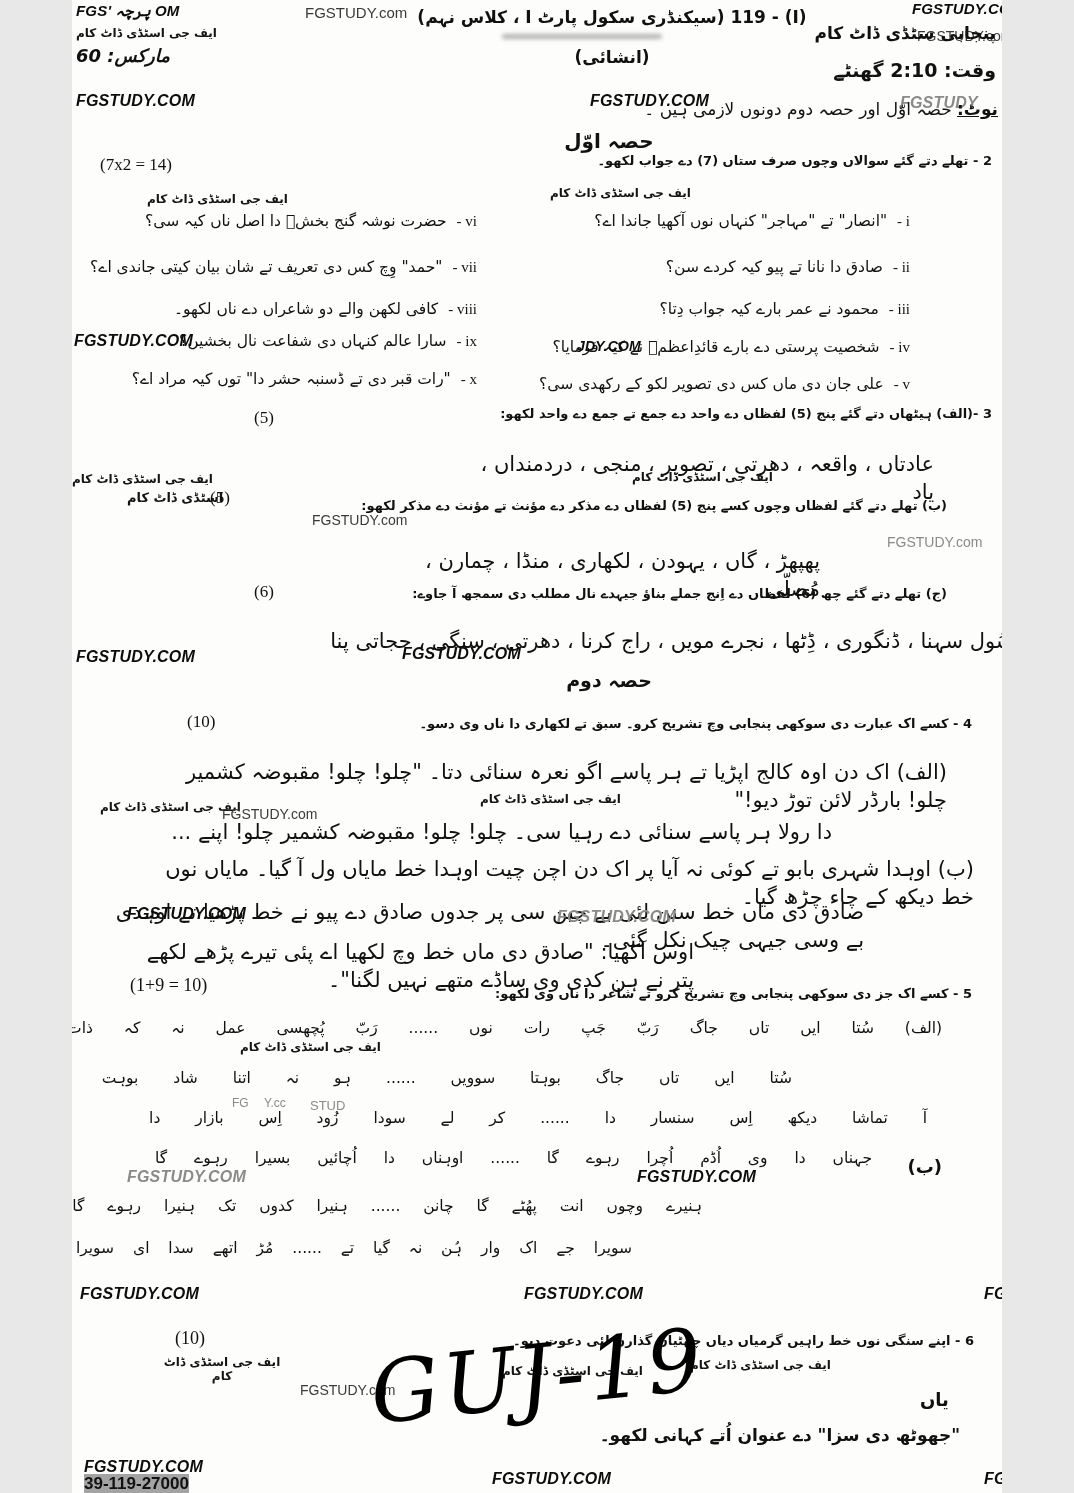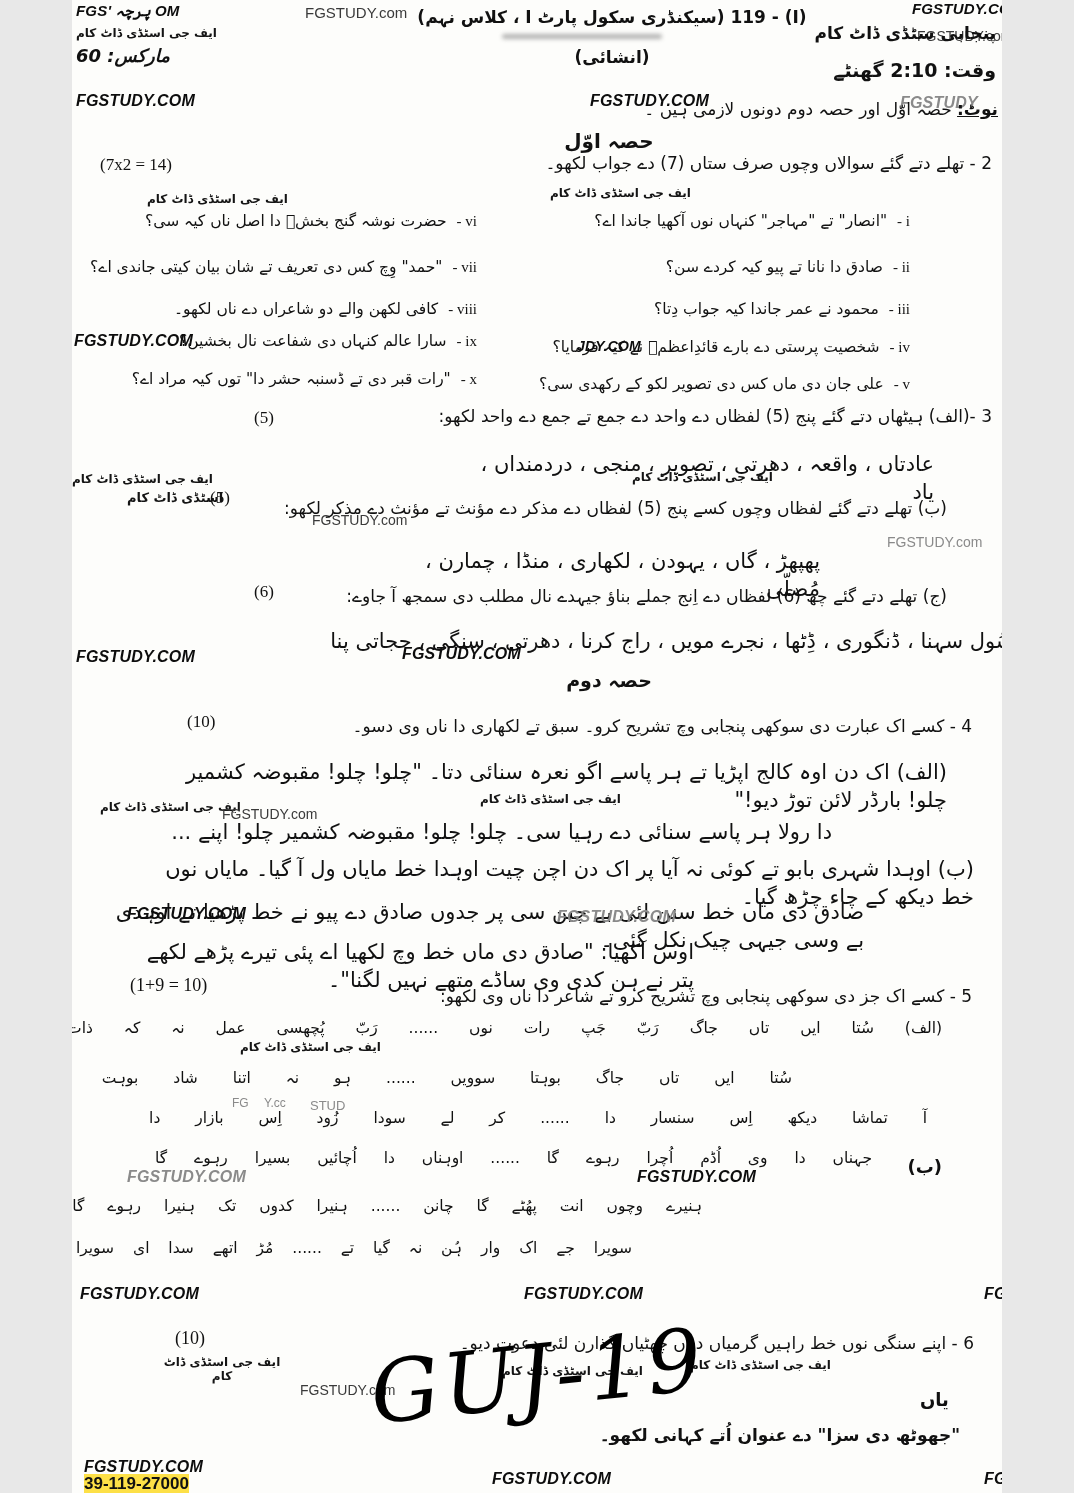--- a/index.html
+++ b/index.html
@@ -13,21 +13,21 @@
   .b{font-weight:700;}
   .rt{}
   .ctr{text-align:center;}
   .wm{font-family:"Liberation Sans",sans-serif;font-weight:700;font-style:italic;font-size:16px;letter-spacing:.2px;color:#0d0d0d;white-space:nowrap;}
   .wml{font-family:"Liberation Sans",sans-serif;font-weight:400;font-size:14px;color:#3a3a3a;white-space:nowrap;}
   .wmf{color:#8a8a8a;}
   .wmu{direction:rtl;font-family:"DejaVu Sans",sans-serif;font-weight:700;font-size:12px;color:#141414;white-space:nowrap;}
   .marks{font-family:"Liberation Serif",serif;font-size:17px;direction:ltr;white-space:nowrap;}
   .qn{font-family:"Liberation Serif",serif;font-size:15px;direction:ltr;unicode-bidi:isolate;display:inline-block;margin-left:10px;}
   .qitem{direction:rtl;font-size:15.5px;white-space:nowrap;}
-  .head{font-size:17px;font-weight:400;}
+  .head{font-size:13px;font-weight:700;}
   .body16{font-size:21px;}
   .scatter{white-space:nowrap;font-size:15.5px;}
   .note u{text-decoration:underline;}
   .guj{
     font-family:"DejaVu Serif",serif;font-style:italic;font-size:86px;
     transform:rotate(-6deg);letter-spacing:4px;color:#000;font-weight:400;
   }
   .smudge{height:5px;background:#777;filter:blur(2px);opacity:.55;border-radius:3px;}
 </style>
 </head>
@@ -66,21 +66,21 @@
   <div class="abs u b ctr" style="left:0;top:128px;width:1074px;font-size:20px;">حصہ اوّل</div>
 
   <div class="abs marks" style="left:28px;top:155px;">(7x2 = 14)</div>
   <div class="abs u b rt head" style="right:10px;top:152px;">2 - تھلے دتے گئے سوالاں وچوں صرف ستاں (7) دے جواب لکھو۔</div>
 
   <div class="abs wmu" style="left:75px;top:192px;">ایف جی اسٹڈی ڈاٹ کام</div>
   <div class="abs wmu" style="left:478px;top:186px;">ایف جی اسٹڈی ڈاٹ کام</div>
 
   <div class="abs qitem" style="right:92px;top:212px;"><span class="qn">- i</span><span>"انصار" تے "مہاجر" کنہاں نوں آکھیا جاندا اے؟</span></div>
   <div class="abs qitem" style="right:92px;top:258px;"><span class="qn">- ii</span><span>صادق دا نانا تے پیو کیہ کردے سن؟</span></div>
-  <div class="abs qitem" style="right:92px;top:300px;"><span class="qn">- iii</span><span>محمود نے عمر جاندا کیہ جواب دِتا؟</span></div>
+  <div class="abs qitem" style="right:92px;top:300px;"><span class="qn">- iii</span><span>محمود نے عمر بارے کیہ جواب دِتا؟</span></div>
   <div class="abs qitem" style="right:92px;top:338px;"><span class="qn">- iv</span><span>شخصیت پرستی دے بارے قائدِاعظمؒ نے کیہ فرمایا؟</span></div>
   <div class="abs qitem" style="right:92px;top:375px;"><span class="qn">- v</span><span>علی جان دی ماں کس دی تصویر لکو کے رکھدی سی؟</span></div>
 
   <div class="abs qitem" style="right:525px;top:212px;"><span class="qn">- vi</span><span>حضرت نوشہ گنج بخشؒ دا اصل ناں کیہ سی؟</span></div>
   <div class="abs qitem" style="right:525px;top:258px;"><span class="qn">- vii</span><span>"حمد" وِچ کس دی تعریف تے شان بیان کیتی جاندی اے؟</span></div>
   <div class="abs qitem" style="right:525px;top:300px;"><span class="qn">- viii</span><span>کافی لکھن والے دو شاعراں دے ناں لکھو۔</span></div>
   <div class="abs qitem" style="right:525px;top:332px;"><span class="qn">- ix</span><span>سارا عالم کنہاں دی شفاعت نال بخشیں؟</span></div>
   <div class="abs qitem" style="right:525px;top:370px;"><span class="qn">- x</span><span>"رات قبر دی تے ڈسنبہ حشر دا" توں کیہ مراد اے؟</span></div>
 
   <div class="abs wm" style="left:2px;top:332px;">FGSTUDY.COM</div>
@@ -158,15 +158,15 @@
   <div class="abs wml" style="left:228px;top:1382px;">FGSTUDY.com</div>
 
   <div class="abs u b" style="left:848px;top:1388px;font-size:18px;">یاں</div>
   <div class="abs u b rt" style="right:42px;top:1424px;font-size:17px;">"جھوٹھ دی سزا" دے عنوان اُتے کہانی لکھو۔</div>
 
   <div class="abs guj" style="left:298px;top:1326px;">GUJ-19</div>
 
   <div class="abs wm" style="left:12px;top:1458px;">FGSTUDY.COM</div>
   <div class="abs wm" style="left:420px;top:1470px;">FGSTUDY.COM</div>
   <div class="abs wm" style="left:912px;top:1470px;">FGSTUDY.COM</div>
-  <div class="abs" style="left:12px;top:1474px;font-family:'Liberation Sans',sans-serif;font-size:17px;font-weight:700;background:#fde047;">39-119-27000</div>
+  <div class="abs" style="left:12px;top:1474px;font-family:'Liberation Sans',sans-serif;font-size:17px;font-weight:700;background:#a3a3a3;">39-119-27000</div>
 
 </div>
 
 </body></html>

